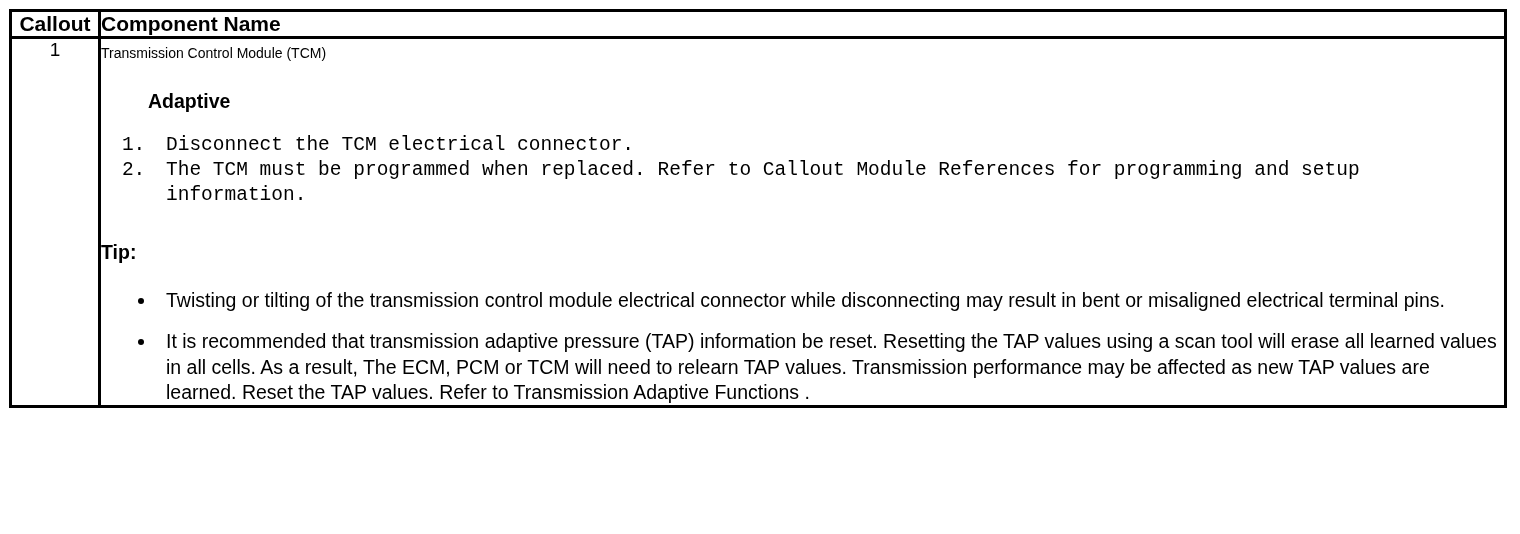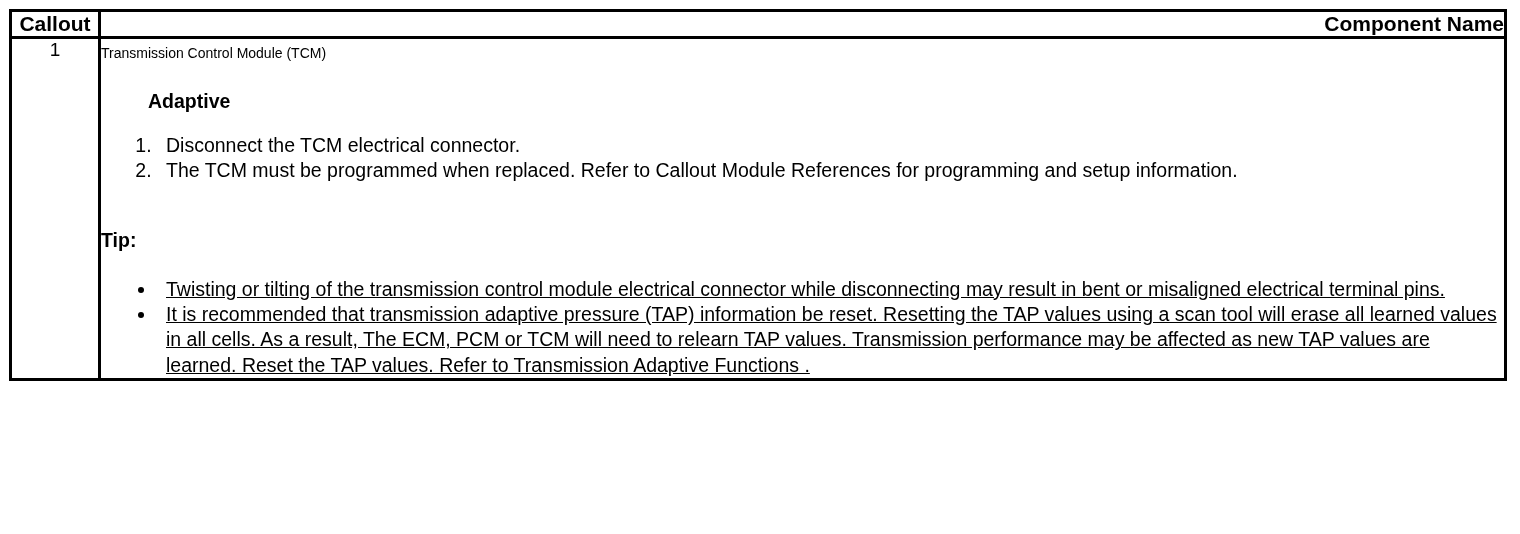--- a/index.html
+++ b/index.html
@@ -50,21 +50,21 @@
     font-size: 21px;
     font-weight: bold;
     text-align: center;
     padding: 5px 4px 6px 4px;
     line-height: 1.15;
     letter-spacing: 0px;
   }
   th.head-name {
     font-size: 21px;
     font-weight: bold;
-    text-align: right;
+    text-align: left;
     padding: 5px 4px 6px 4px;
     line-height: 1.15;
   }
 
   
   td.cell-callout {
     font-size: 19px;
     text-align: center;
     vertical-align: middle;
     font-weight: normal;
@@ -84,50 +84,50 @@
 
   .section-heading {
     font-weight: bold;
     font-size: 19.5px;
     margin: 27px 0 0 47px;
   }
 
   .tip-heading {
     font-weight: bold;
     font-size: 19.5px;
-    margin: 45px 0 0 0px;
+    margin: 31px 0 0 0px;
   }
 
   ol.proc-list {
     margin: 18px 8px 0 0;
     padding: 0 0 0 56px;
     list-style-position: outside;
     list-style-type: decimal;
+    font-family: Liberation Mono, monospace;
   }
   ol.proc-list > li {
     font-size: 19.5px;
     line-height: 1.30;
     margin: 0 0 0 0;
     padding-left: 9px;
   }
 
   ul.tip-list {
     margin: 23px 0 0 0;
     padding: 0 0 0 56px;
     list-style-position: outside;
     list-style-type: disc;
   }
   ul.tip-list > li {
     font-size: 19.5px;
     line-height: 1.30;
     margin: 0 0 0 0;
     padding-left: 9px;
-    text-decoration: underline;
   }
-  ul.tip-list > li + li { margin-top: 0px; }
+  ul.tip-list > li + li { margin-top: 16px; }
 </style>
 </head>
 <body>
 
 <div class="page">
 
   <table class="component-table">
     <colgroup>
       <col class="col-callout">
       <col class="col-name">

